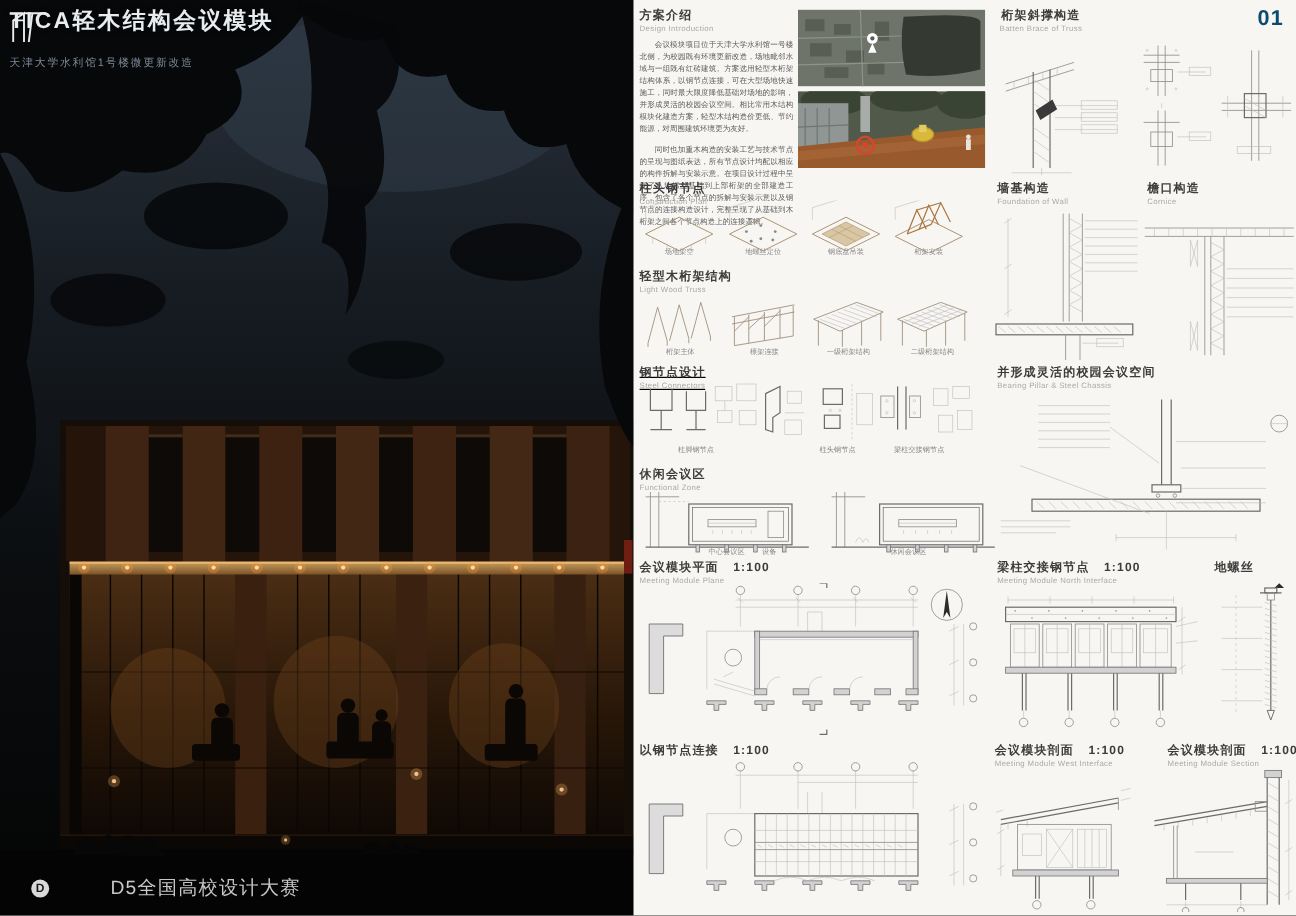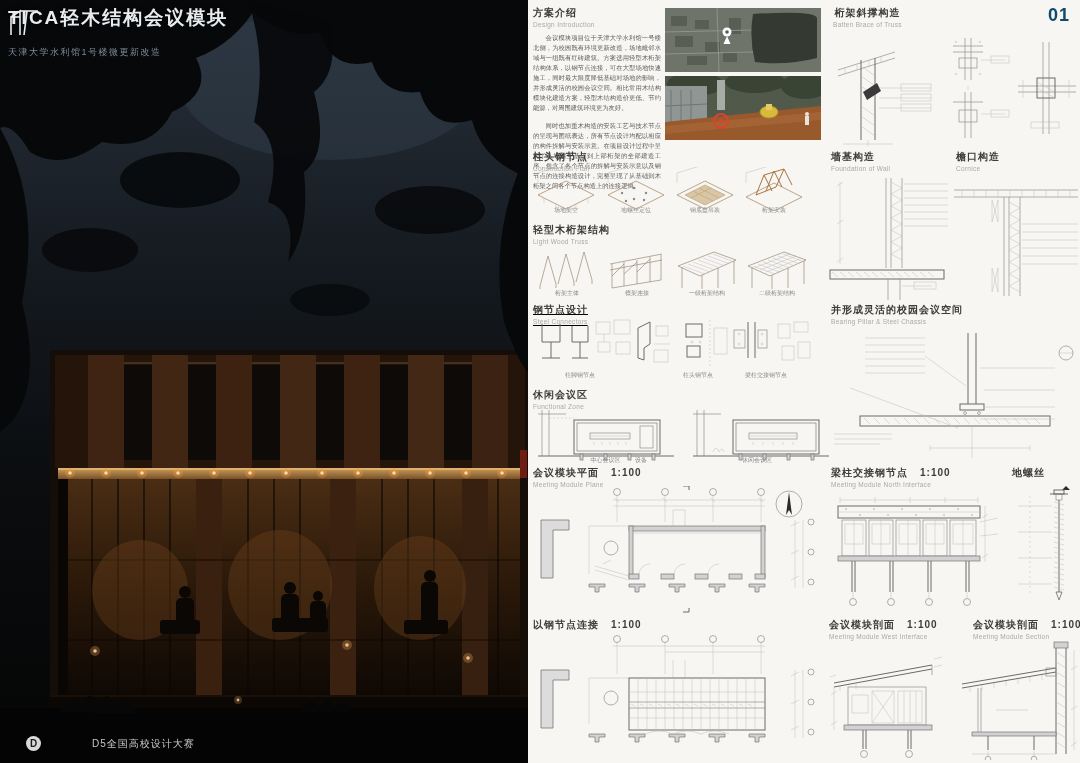--- a/index.html
+++ b/index.html
@@ -9,21 +9,21 @@
   #photo{position:absolute;left:0;top:0;width:528px;height:763px;background:#060708;}
   #photo svg{position:absolute;left:0;top:0;}
   .title-wrap{position:absolute;left:8px;top:8px;z-index:5;display:flex;align-items:flex-start;}
   .logo-glyph{width:34px;height:30px;margin-right:6px;}
   .main-title{color:#e8ecef;font-size:19px;font-weight:bold;letter-spacing:2px;line-height:1.1;
               text-shadow:0 0 4px rgba(0,0,0,.8);}
   .sub-title{color:#7d8b99;font-size:9px;letter-spacing:1.5px;margin-top:17px;}
   .footer-wrap{position:absolute;left:26px;bottom:12px;z-index:5;display:flex;align-items:center;}
   .footer-logo{width:15px;height:15px;border-radius:50%;background:#d9d9d9;color:#1a1a1a;
                font-size:10px;font-weight:bold;display:flex;align-items:center;justify-content:center;margin-right:7px;}
-  .footer-text{color:#c7c7c7;font-size:10px;letter-spacing:1px;padding-left:44px;}
+  .footer-text{color:#c7c7c7;font-size:16px;letter-spacing:1px;padding-left:44px;}
   
   #sheet{position:absolute;left:528px;top:0;width:552px;height:763px;background:#f7f6f3;}
   .abs{position:absolute;}
   .hd-cn{font-size:10px;font-weight:bold;color:#3c3c3c;letter-spacing:1px;white-space:nowrap;}
   .hd-cn .scale{margin-left:12px;font-weight:bold;text-align:center;}
   .hd-en{font-size:6.5px;color:#a9a9a9;margin-top:1px;letter-spacing:.3px;white-space:nowrap;}
   .page-num{font-size:18px;font-weight:bold;color:#0c4a6e;letter-spacing:1px;}
   .intro-text{width:128px;font-size:6.3px;line-height:1.6;color:#5c5c5c;text-align:justify;}
   .intro-text p{margin:0 0 7px 0;text-indent:2em;}
   .cap{font-size:6px;color:#8a8a8a;text-align:center;white-space:nowrap;}

